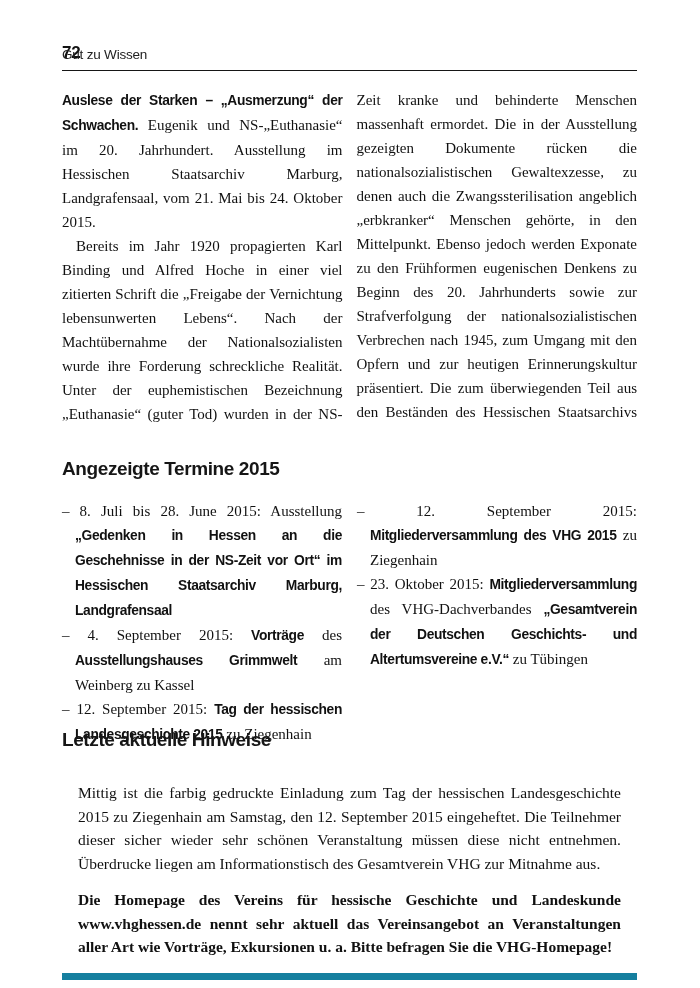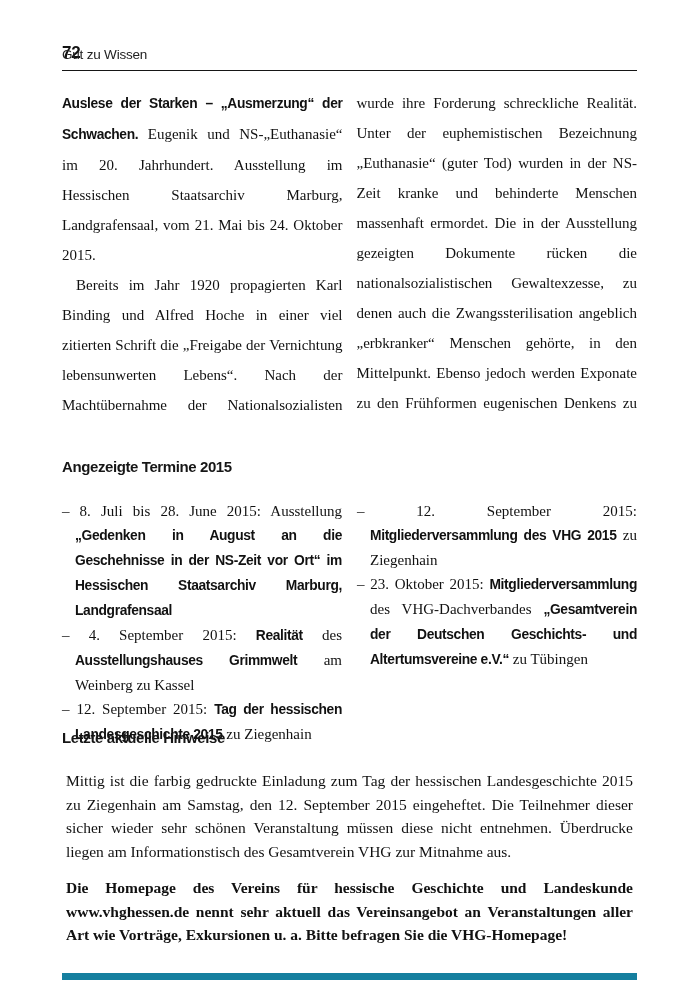--- a/index.html
+++ b/index.html
@@ -20,48 +20,48 @@
   }
   .rtitle{
     position:absolute;left:0;right:0;bottom:8px;
     font-family:"Liberation Sans",sans-serif;font-size:13.5px;letter-spacing:-0.2px;
     color:#222;
   }
   
   .cols{
     position:absolute;left:62px;right:63px;top:88px;height:346px;
     column-count:2;column-gap:14px;column-fill:balance;
-    font-size:15px;line-height:30px;text-align:justify;
+    font-size:15px;line-height:24px;text-align:justify;
     hyphens:auto;-webkit-hyphens:auto;overflow:hidden;
   }
   .cols p{margin:0;}
   .cols p.indent{text-indent:14px;}
   .b{
     font-family:"Liberation Sans",sans-serif;font-weight:700;
     font-size:13.8px;letter-spacing:-0.35px;
   }
   
   .sechead{
     position:absolute;left:62px;margin:0;
     font-family:"Liberation Sans",sans-serif;font-weight:700;
-    font-size:15px;letter-spacing:-0.4px;color:#161616;
+    font-size:19px;letter-spacing:-0.4px;color:#161616;
   }
   .h-termine{top:458px;}
   .h-hinweise{top:729px;}
   
   .terms{
     position:absolute;left:62px;right:63px;top:499px;
     display:flex;gap:15px;
     font-size:15px;line-height:24px;text-align:justify;
   }
   .termcol{flex:1 1 0;min-width:0;}
   .term-item{margin:0;padding-left:13px;text-indent:-13px;}
   
   .wide{
-    position:absolute;left:62px;right:63px;margin:4px;
+    position:absolute;left:62px;right:63px;margin:16px;
     font-size:15.5px;line-height:23.6px;text-align:justify;
     hyphens:auto;-webkit-hyphens:auto;
   }
   .wide-1{top:765px;}
   .wide-2{top:872px;font-weight:bold;}
   
   .footer-bar{
     position:absolute;left:62px;right:63px;top:973px;height:7px;
     background:#157f9f;
   }
@@ -78,22 +78,22 @@
 
   <section class="cols">
     <p><span class="b">Auslese der Starken – „Ausmerzung“ der Schwachen.</span><span> Eugenik und NS-„Euthanasie“ im 20. Jahrhundert. Ausstellung im Hessischen Staatsarchiv Marburg, Landgrafensaal, vom 21. Mai bis 24. Oktober 2015.</span></p>
     <p class="indent">Bereits im Jahr 1920 propagierten Karl Binding und Alfred Hoche in einer viel zitierten Schrift die „Freigabe der Vernichtung lebensunwerten Lebens“. Nach der Machtübernahme der Nationalsozialisten wurde ihre Forderung schreckliche Realität. Unter der euphemistischen Bezeichnung „Euthanasie“ (guter Tod) wurden in der NS-Zeit kranke und behinderte Menschen massenhaft ermordet. Die in der Ausstellung gezeigten Dokumente rücken die nationalsozialistischen Gewaltexzesse, zu denen auch die Zwangssterilisation angeblich „erbkranker“ Menschen gehörte, in den Mittelpunkt. Ebenso jedoch werden Exponate zu den Frühformen eugenischen Denkens zu Beginn des 20. Jahrhunderts sowie zur Strafverfolgung der nationalsozialistischen Verbrechen nach 1945, zum Umgang mit den Opfern und zur heutigen Erinnerungskultur präsentiert. Die zum überwiegenden Teil aus den Beständen des Hessischen Staatsarchivs Marburg stammenden historischen Quellen werden durch Leihgaben des Archivs der Philipps-Universität Marburg, des Archivs des Landeswohlfahrtsverbandes Hessen und der Marburger Universitätsbibliothek ergänzt.</p>
   </section>
 
   <h2 class="sechead h-termine">Angezeigte Termine 2015</h2>
 
   <section class="terms">
     <div class="termcol">
-      <p class="term-item"><span>– 8. Juli bis 28. June 2015: Ausstellung </span><span class="b">„Gedenken in August an die Geschehnisse in der NS-Zeit vor Ort“ im Hessischen Staatsarchiv Marburg, Landgrafensaal</span></p>
-      <p class="term-item"><span>– 4. September 2015: </span><span class="b">Realität</span><span> des </span><span class="b">Ausstellungshauses Grimmwelt</span><span> am Weinberg zu Kassel</span></p>
+      <p class="term-item"><span>– 8. Juli bis 28. June 2015: Ausstellung </span><span class="b">„Gedenken in Hessen an die Geschehnisse in der NS-Zeit vor Ort“ im Hessischen Staatsarchiv Marburg, Landgrafensaal</span></p>
+      <p class="term-item"><span>– 4. September 2015: </span><span class="b">Vorträge</span><span> des </span><span class="b">Ausstellungshauses Grimmwelt</span><span> am Weinberg zu Kassel</span></p>
       <p class="term-item"><span>– 12. September 2015: </span><span class="b">Tag der hessischen Landesgeschichte 2015</span><span> zu Ziegenhain</span></p>
     </div>
     <div class="termcol">
       <p class="term-item"><span>– 12. September 2015: </span><span class="b">Mitgliederversammlung des VHG 2015</span><span> zu Ziegenhain</span></p>
       <p class="term-item"><span>– 23. Oktober 2015: </span><span class="b">Mitgliederversammlung</span><span> des VHG-Dachverbandes </span><span class="b">„Gesamtverein der Deutschen Geschichts- und Altertumsvereine e.V.“</span><span> zu Tübingen</span></p>
     </div>
   </section>
 
   <h2 class="sechead h-hinweise">Letzte aktuelle Hinweise</h2>
 

